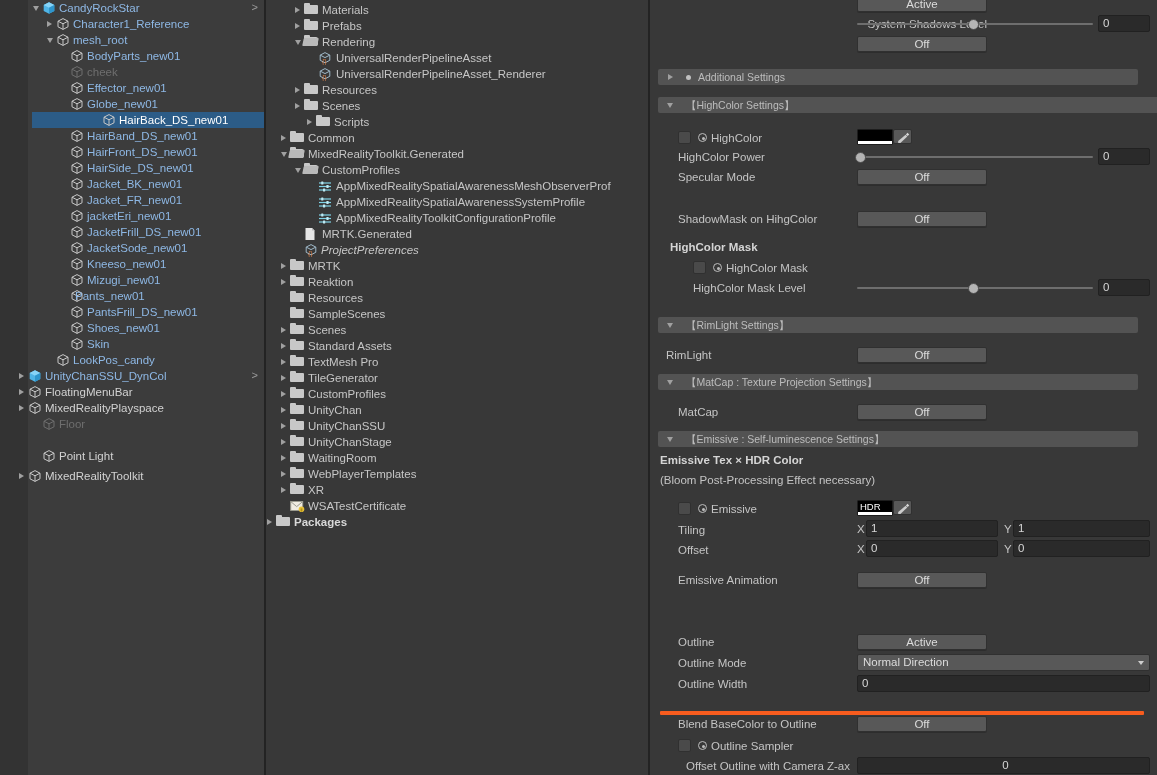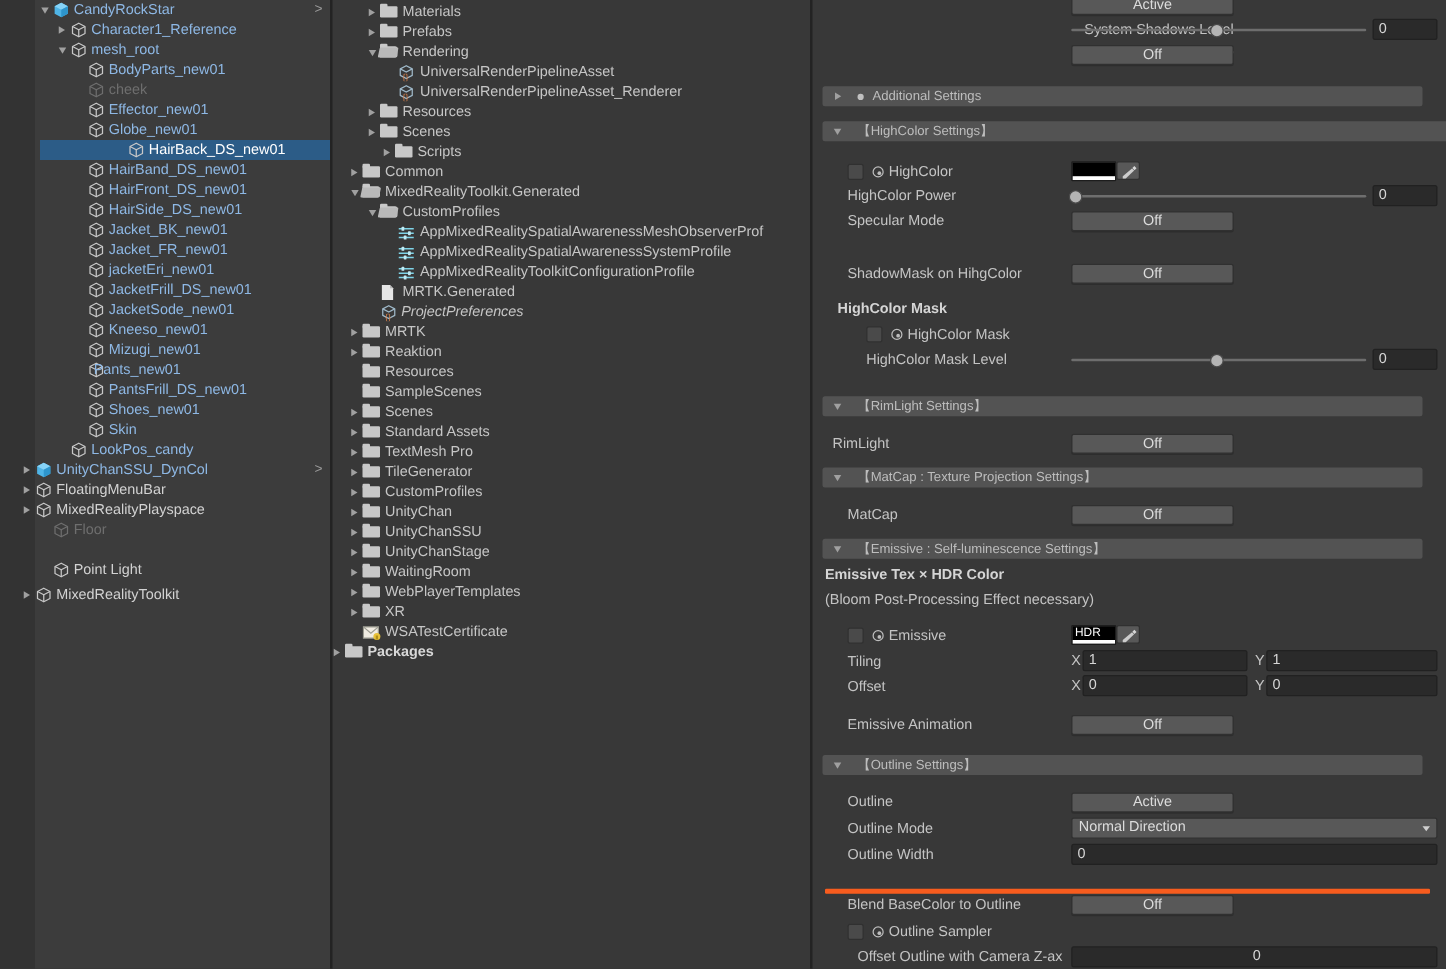--- a/index.html
+++ b/index.html
@@ -955,24 +955,20 @@
         <span class="numfield" style="left:216px; top:0px; width:132px;">0</span>
         <span class="axis-lbl" style="left:354px; top:1px;">Y</span>
         <span class="numfield" style="left:363px; top:0px; width:137px;">0</span>
       </div>
 
       <div class="field-row" style="top:570px;">
         <span class="f-label" style="left:28px;">Emissive Animation</span>
         <span class="btn-enum" style="left:207px; top:2px; width:130px;">Off</span>
       </div>
 
-      <div class="section-hdr" style="top:604px; width:480px;">
-        <span class="sh-tri tri-d" style="left:9px; top:6px;"></span>
-        <span class="sh-text" style="left:28px;">【Outline Settings】</span>
-      </div>
 
       <div class="field-row" style="top:632px;">
         <span class="f-label" style="left:28px;">Outline</span>
         <span class="btn-enum" style="left:207px; top:2px; width:130px;">Active</span>
       </div>
 
       <div class="field-row" style="top:653px;">
         <span class="f-label" style="left:28px;">Outline Mode</span>
         <span class="popup" style="left:207px; top:1px; width:293px;">
           <span>Normal Direction</span>

